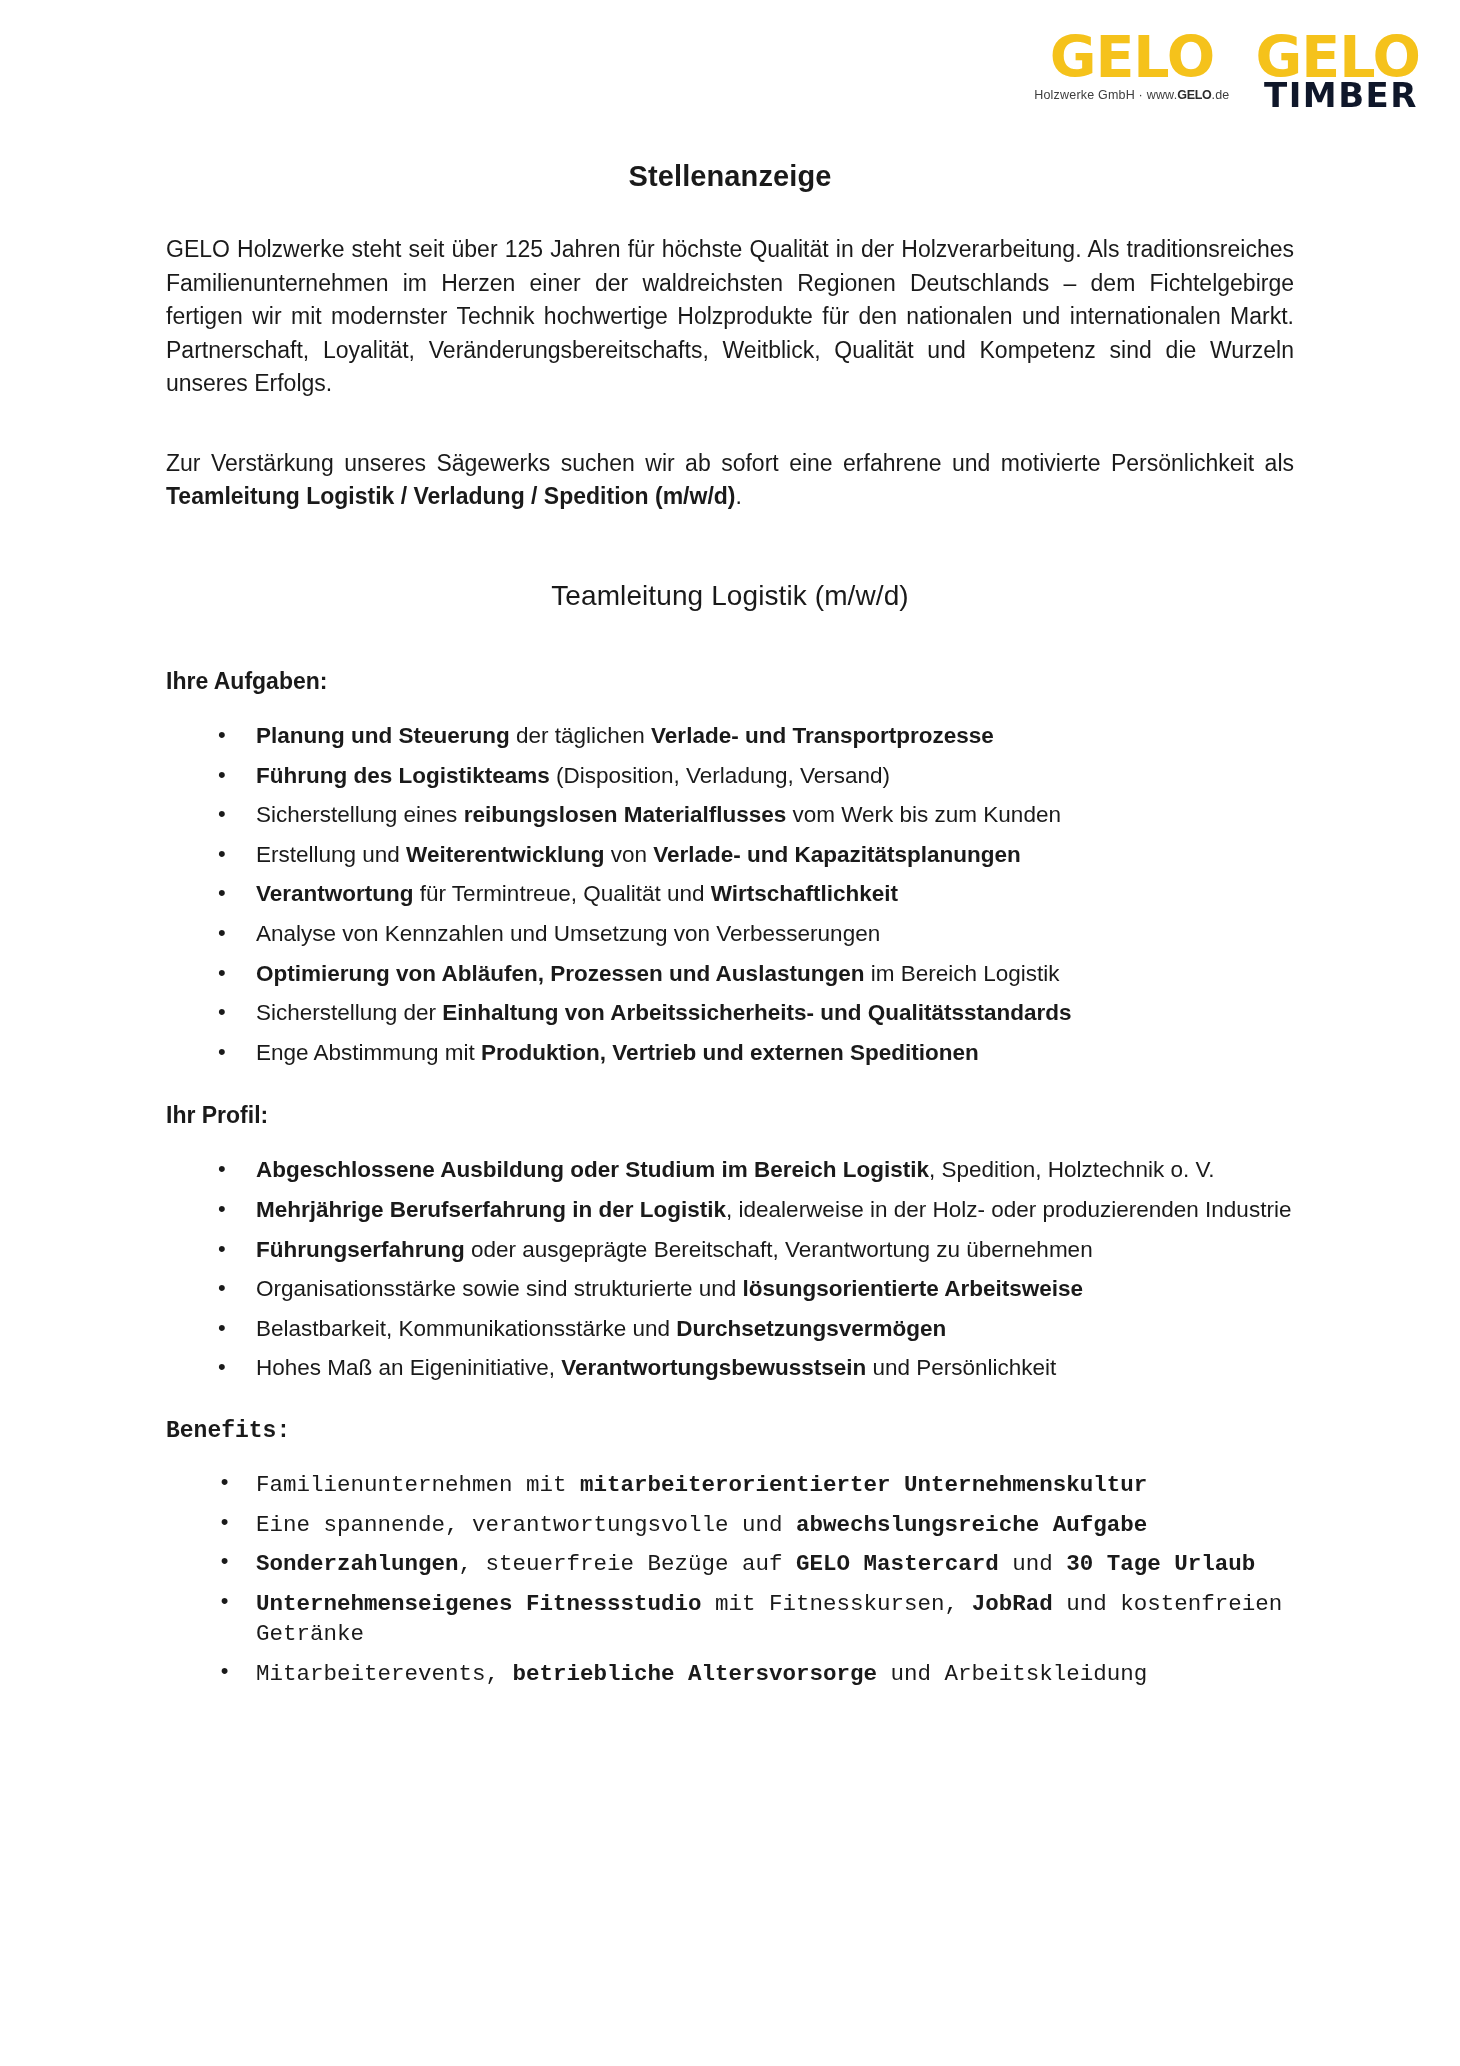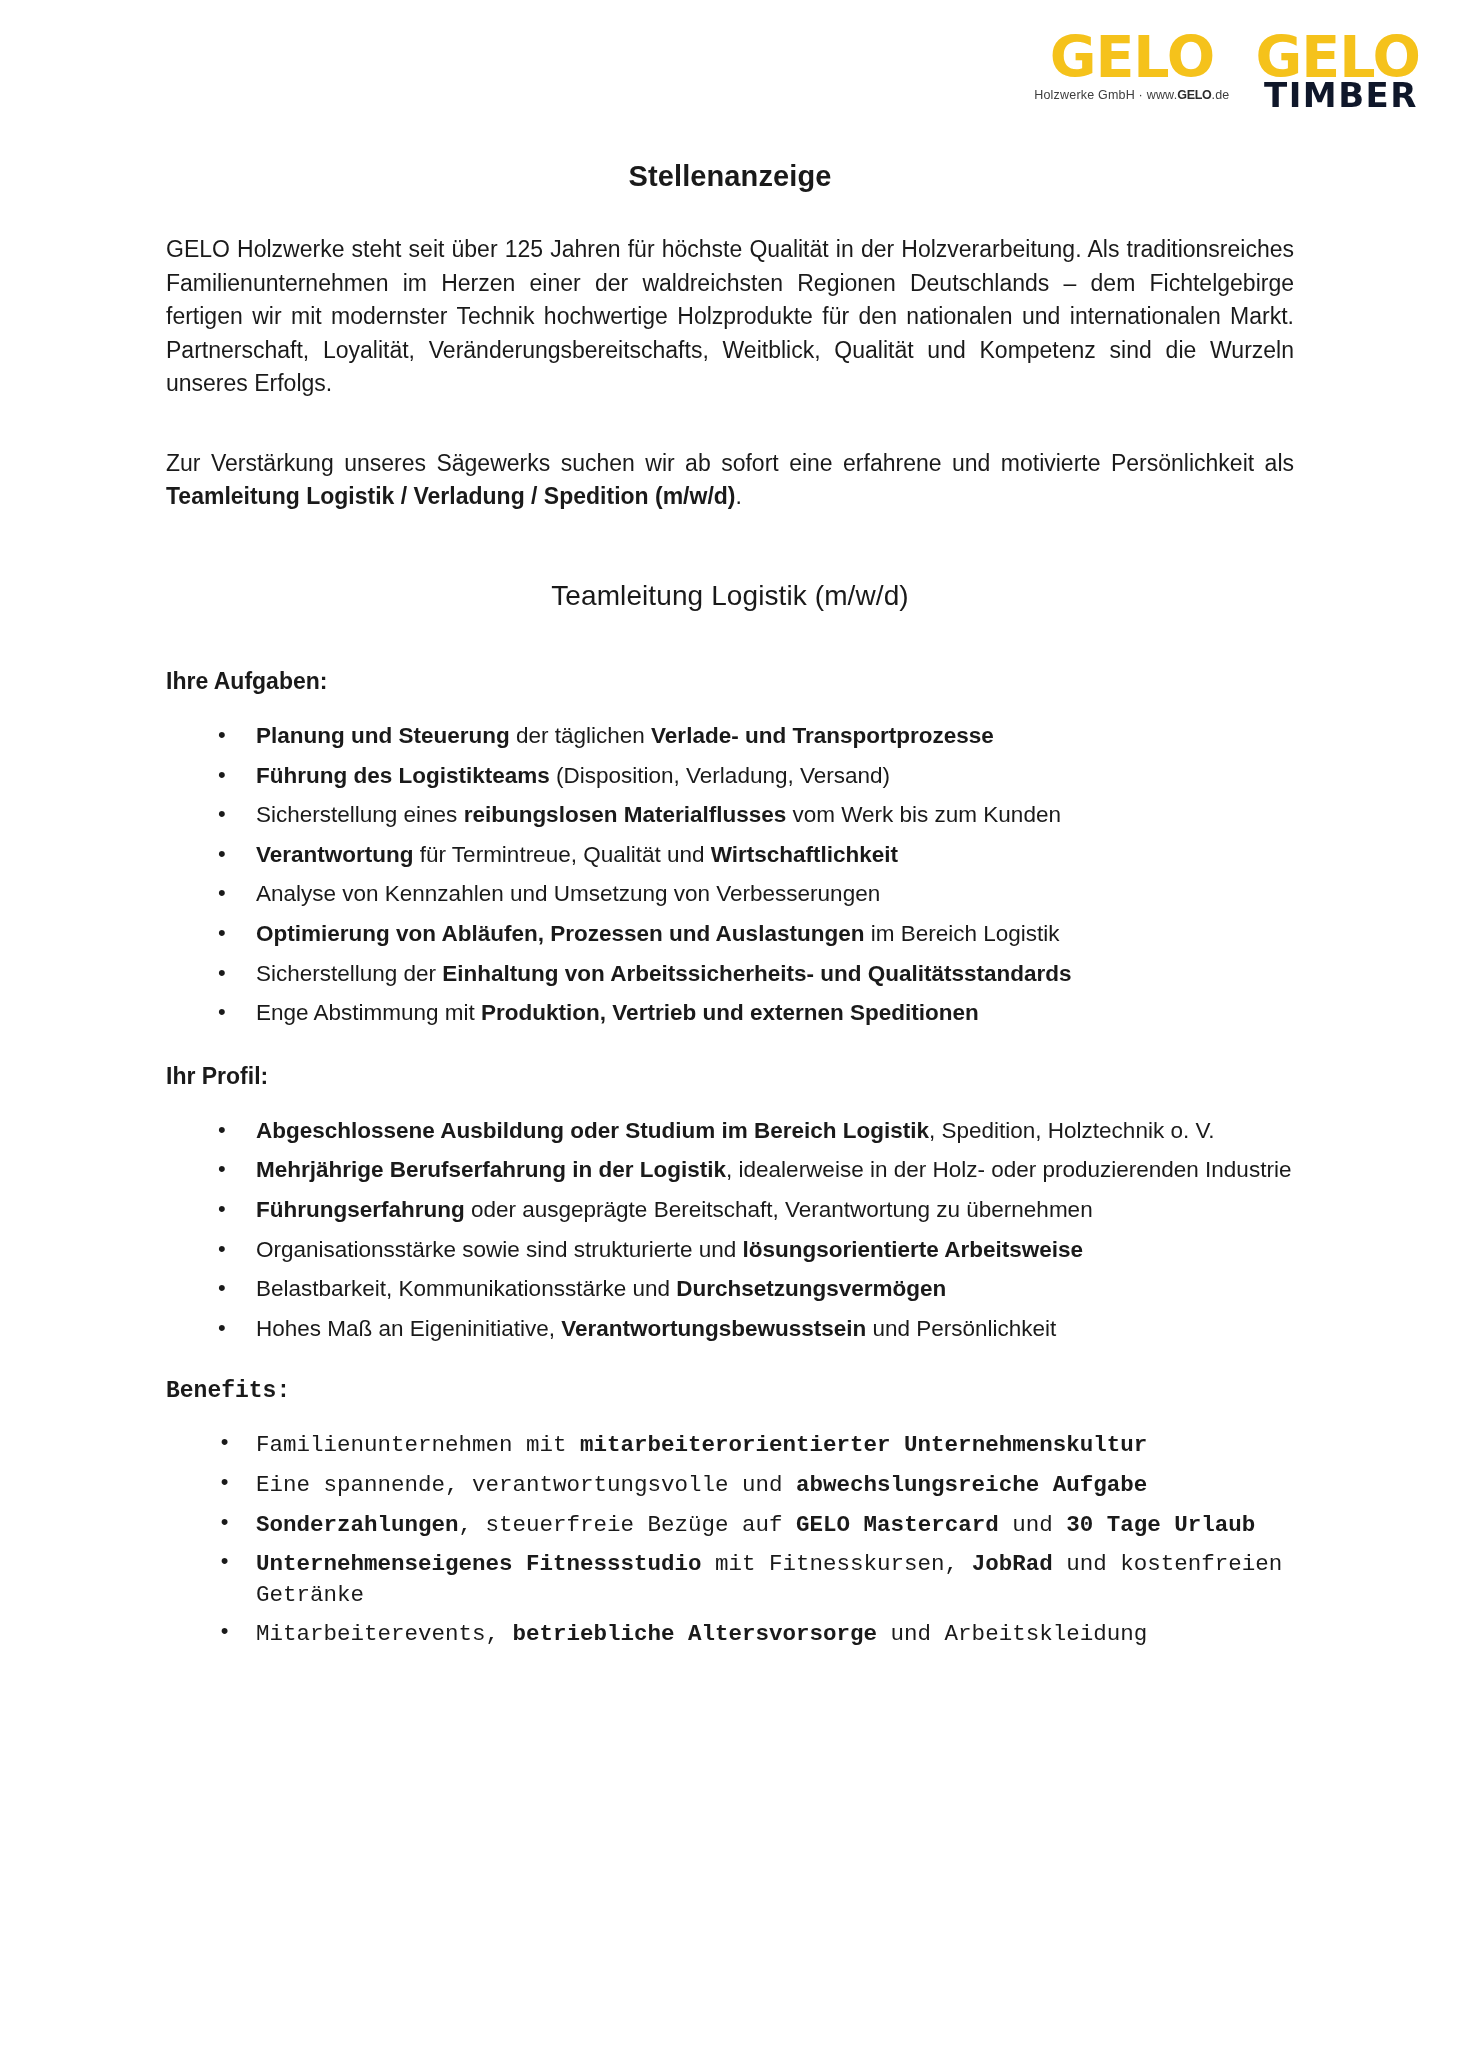--- a/index.html
+++ b/index.html
@@ -178,20 +178,21 @@
 
     <h2 class="job-title">Teamleitung Logistik (m/w/d)</h2>
 
     <div id="sections-root">
         <div class="section">
           <h3 class="section-head">Ihre Aufgaben:</h3>
           <ul class="bullets">
             <li><b>Planung und Steuerung</b><span> der täglichen </span><b>Verlade- und Transportprozesse</b></li>
             <li><b>Führung des Logistikteams</b><span> (Disposition, Verladung, Versand)</span></li>
             <li><span>Sicherstellung eines </span><b>reibungslosen Materialflusses</b><span> vom Werk bis zum Kunden</span></li>
+            <li><span>Erstellung und </span><b>Weiterentwicklung</b><span> von </span><b>Verlade- und Kapazitätsplanungen</b></li>
             <li><b>Verantwortung</b><span> für Termintreue, Qualität und </span><b>Wirtschaftlichkeit</b></li>
             <li><span>Analyse von Kennzahlen und Umsetzung von Verbesserungen</span></li>
             <li><b>Optimierung von Abläufen, Prozessen und Auslastungen</b><span> im Bereich Logistik</span></li>
             <li><span>Sicherstellung der </span><b>Einhaltung von Arbeitssicherheits- und Qualitätsstandards</b></li>
             <li><span>Enge Abstimmung mit </span><b>Produktion, Vertrieb und externen Speditionen</b></li>
           </ul>
         </div>
         <div class="section">
           <h3 class="section-head">Ihr Profil:</h3>
           <ul class="bullets">

